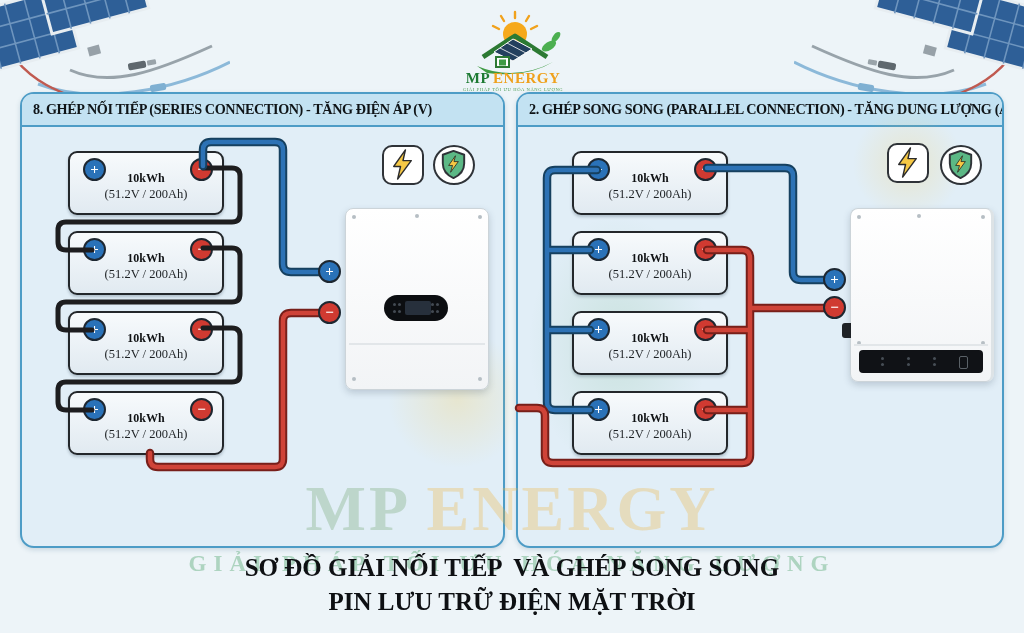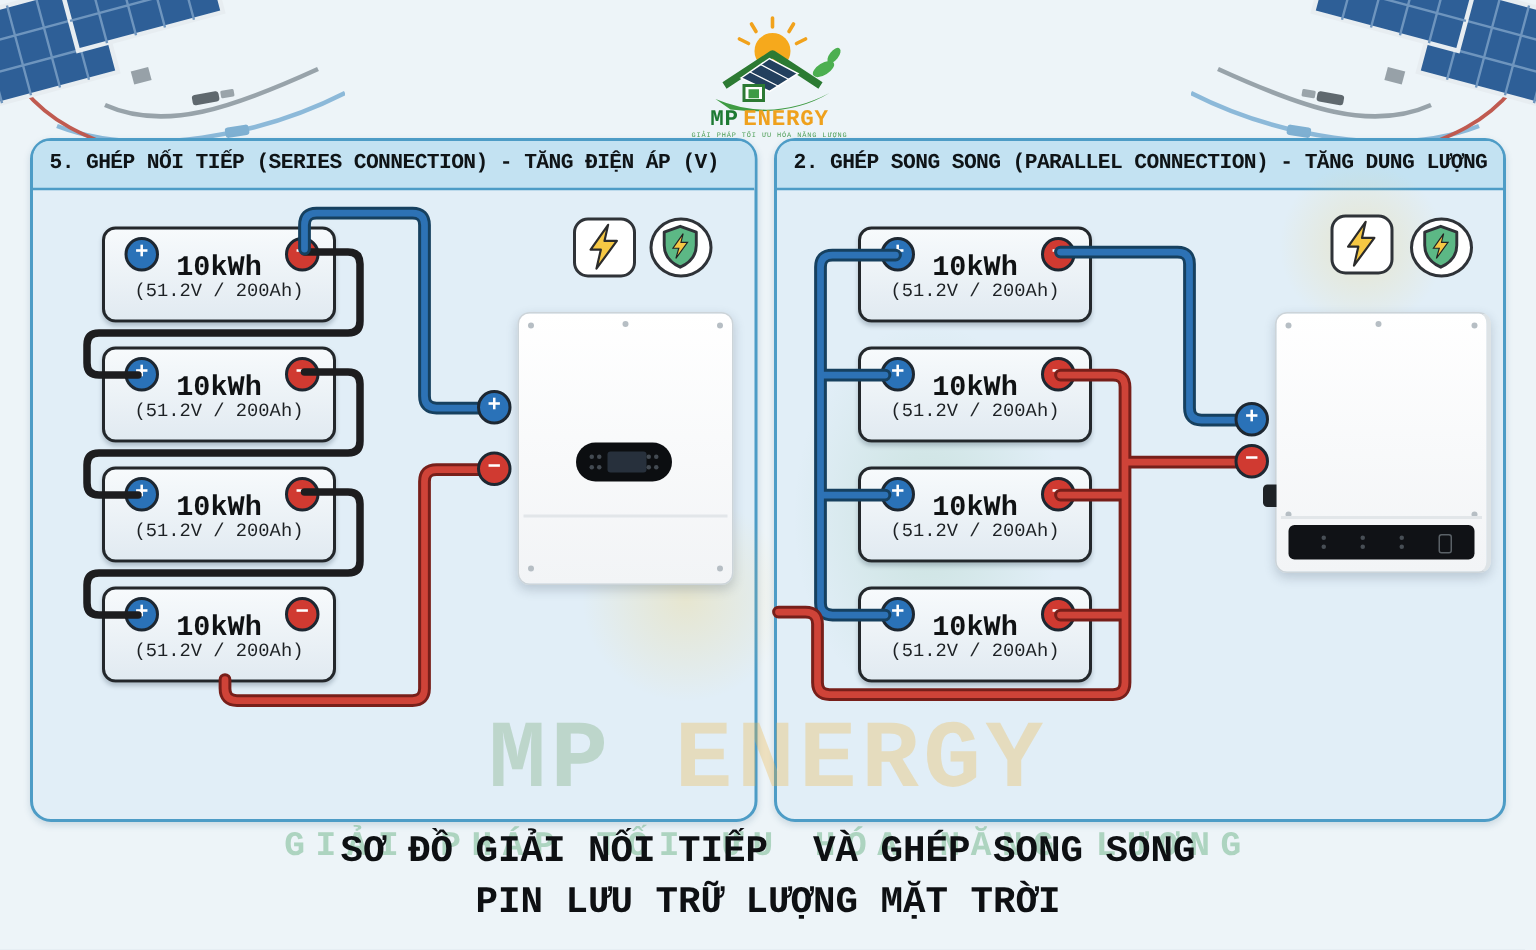--- a/index.html
+++ b/index.html
@@ -1,17 +1,17 @@
 <!DOCTYPE html>
 <html><head>
 <meta charset="utf-8">
 <style>
   html,body{margin:0;padding:0;background:#dfe9ef;}
   .page{position:relative;width:1024px;height:633px;background:#edf4f8;overflow:hidden;
-        font-family:Liberation Mono, monospace;}
+        font-family:Liberation Serif, serif;}
 
   
   .corner-art{position:absolute;top:0;z-index:1;}
   .corner-art.left{left:0;}
   .corner-art.right{right:0;transform:scaleX(-1);}
 
   
   .logo{position:absolute;left:437px;top:2px;width:150px;height:92px;z-index:2;}
 
   
@@ -26,21 +26,21 @@
   
   .deco{position:absolute;z-index:2;pointer-events:none;}
   .deco-sun{width:150px;height:150px;border-radius:50%;
             background:radial-gradient(circle,rgba(247,205,90,.25),rgba(247,205,90,0) 65%);}
   .deco-leaf{border-radius:50%;background:radial-gradient(ellipse,rgba(115,180,130,.20),rgba(115,180,130,0) 70%);}
 
   
   .battery{position:absolute;width:156px;height:64px;background:linear-gradient(180deg,#f7fafc,#e1eaf1);
            border:2.5px solid #23272b;border-radius:9px;box-shadow:0 2px 3px rgba(30,50,70,.25);
            text-align:center;z-index:4;box-sizing:border-box;}
-  .battery .cap{margin-top:16px;font-size:19px;font-weight:bold;color:#101214;line-height:18px;}
+  .battery .cap{margin-top:16px;font-size:12px;font-weight:bold;color:#101214;line-height:18px;}
   .battery .spec{font-size:12.5px;color:#1d2124;line-height:15px;}
   .terminal{position:absolute;top:5px;width:23px;height:23px;border-radius:50%;border:2px solid #1d2731;
             color:#fff;font-size:15px;font-weight:bold;line-height:18px;text-align:center;
             z-index:6;box-sizing:border-box;}
   .terminal.plus{left:13px;background:#2a72b8;}
   .terminal.minus{right:9px;background:#d03a31;}
 
   
   .inv-terminal{position:absolute;width:23px;height:23px;border-radius:50%;border:2px solid #1d2731;
             color:#fff;font-size:15px;font-weight:bold;line-height:18px;text-align:center;
@@ -149,21 +149,21 @@
     <rect x="59" y="55" width="13" height="10" fill="#ffffff" stroke="#2c7a33" stroke-width="2"></rect>
     <rect x="62" y="57.5" width="7" height="6" fill="#3d9a44"></rect>
     <path d="M40,64 Q78,80 116,60 Q90,76 50,71 Z" fill="#3f9b43"></path>
     <ellipse cx="112" cy="44" rx="8" ry="4" transform="rotate(-32 112 44)" fill="#4caf50"></ellipse>
     <ellipse cx="119" cy="35" rx="6" ry="3" transform="rotate(-52 119 35)" fill="#4caf50"></ellipse>
     <text x="76" y="81" text-anchor="middle" font-size="15" font-weight="bold" letter-spacing="0.5"><tspan fill="#1d7a33">MP</tspan><tspan fill="#efa11d" dx="3">ENERGY</tspan></text>
     <text x="76" y="89" text-anchor="middle" font-size="4.6" fill="#4f9f58" letter-spacing="0.6">GIẢI PHÁP TỐI ƯU HÓA NĂNG LƯỢNG</text>
   </svg>
 
   <div class="panel" id="panel-1">
-    <div class="panel-header">5. GHÉP NỐI TIẾP (SERIES CONNECTION) - TĂNG ĐIỆN ÁP (V)</div>
+    <div class="panel-header">8. GHÉP NỐI TIẾP (SERIES CONNECTION) - TĂNG ĐIỆN ÁP (V)</div>
     <div class="deco deco-sun" style="left:360px;top:230px;"></div>
   </div>
   <div class="panel" id="panel-2">
     <div class="panel-header">2. GHÉP SONG SONG (PARALLEL CONNECTION) - TĂNG DUNG LƯỢNG (Ah)</div>
     <div class="deco deco-leaf" style="left:10px;top:120px;width:180px;height:260px;"></div>
     <div class="deco deco-sun" style="left:330px;top:10px;width:120px;height:120px;"></div>
   </div>
 
   <div class="wm"><span class="wm-mp">MP</span> <span class="wm-energy">ENERGY</span></div>
   <div class="wm-tag">GIẢI PHÁP TỐI ƯU HÓA NĂNG LƯỢNG</div>
@@ -290,16 +290,16 @@
   </div>
   <div class="icon-box round" style="left:940px;top:145px;">
     <svg width="37" height="35" viewBox="0 0 36 36">
       <path d="M18,4 L29,8 V17 Q29,27 18,32 Q7,27 7,17 V8 Z" fill="#5cb885" stroke="#2f3338" stroke-width="2" stroke-linejoin="round"></path>
       <polygon points="20,9 13,19 17,19 15,26 23,15 18.5,15" fill="#f6c844" stroke="#222222" stroke-width="0.8"></polygon>
     </svg>
   </div>
 
   <div class="title">
     <div>SƠ ĐỒ GIẢI NỐI TIẾP  VÀ GHÉP SONG SONG</div>
-    <div>PIN LƯU TRỮ LƯỢNG MẶT TRỜI</div>
+    <div>PIN LƯU TRỮ ĐIỆN MẶT TRỜI</div>
   </div>
 
 </div>
 
 </body></html>

